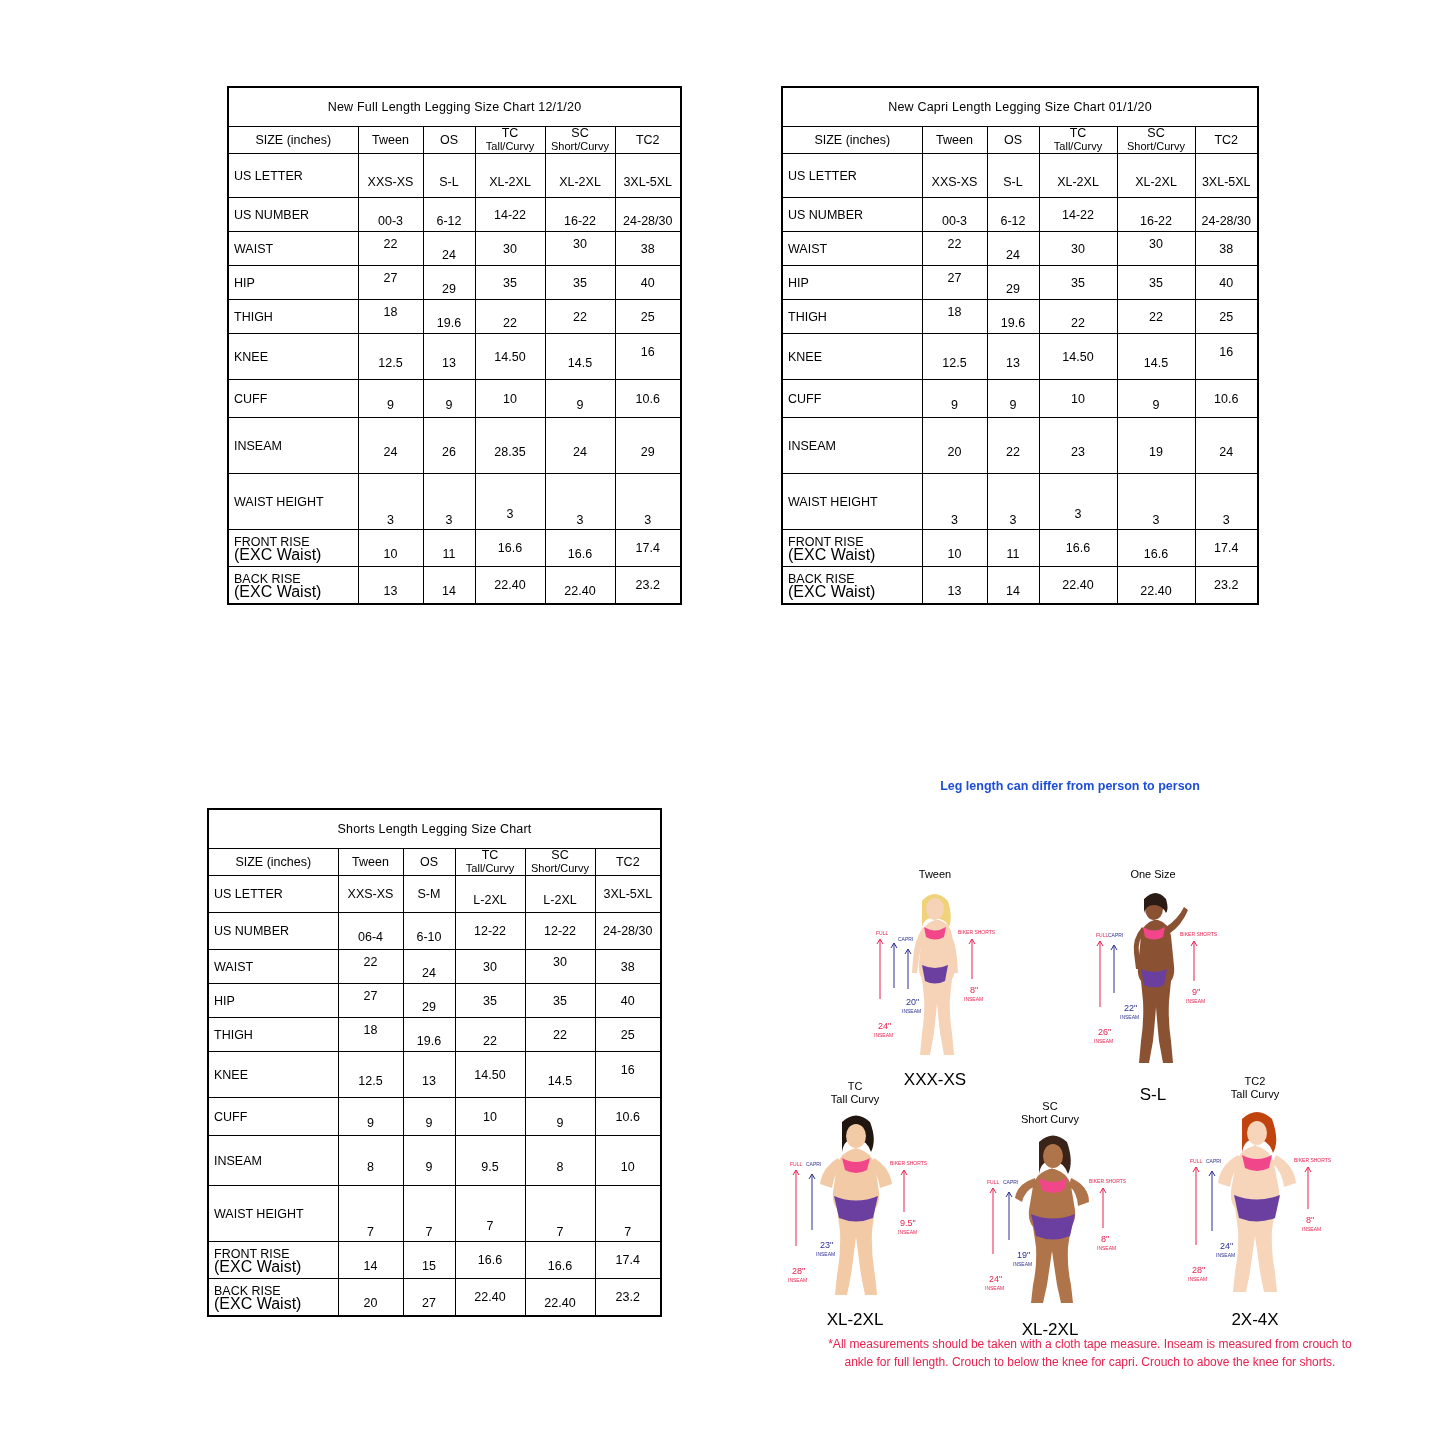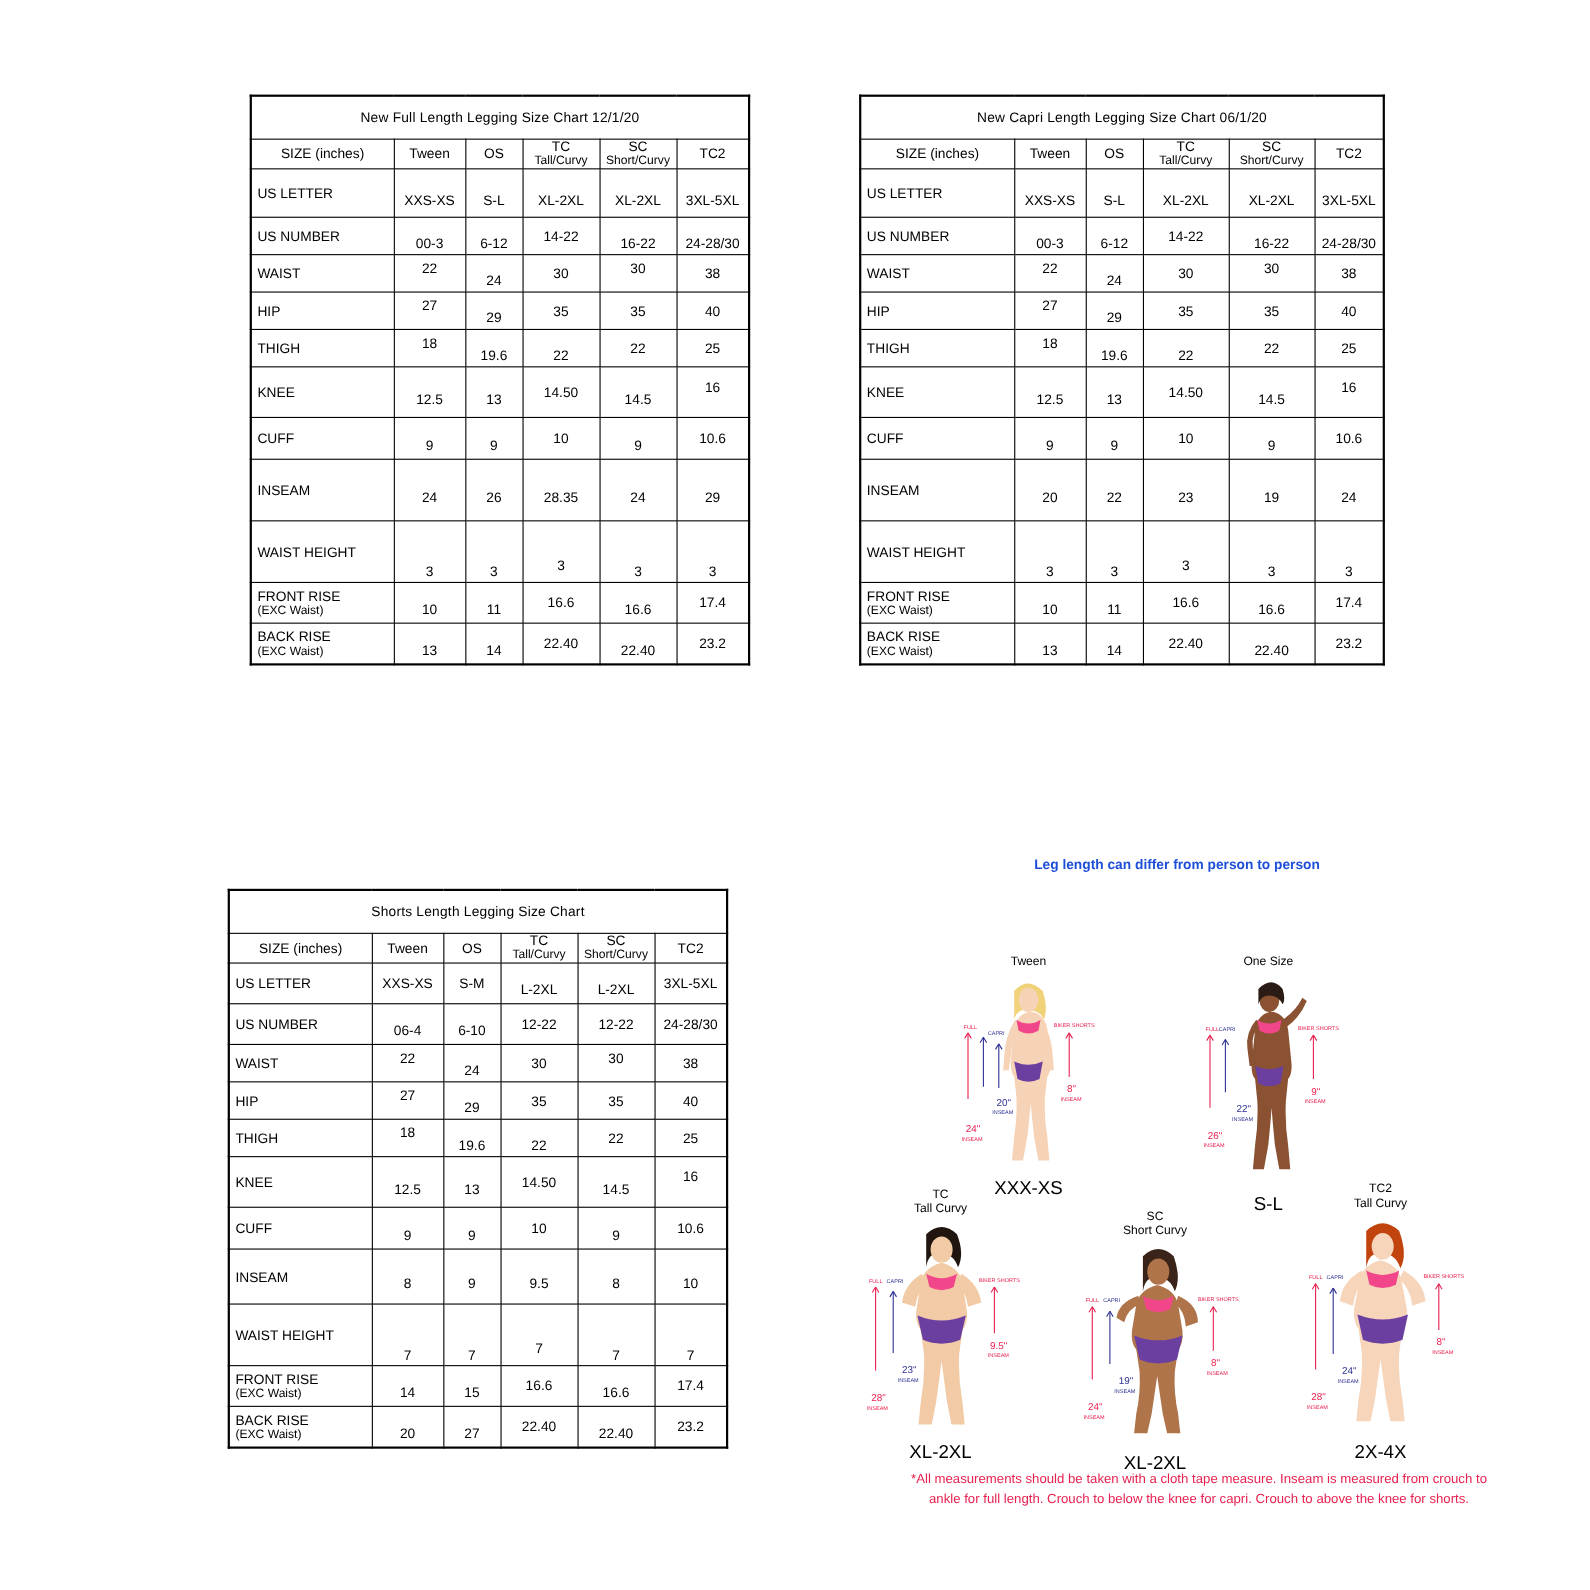--- a/index.html
+++ b/index.html
@@ -31,21 +31,21 @@
     text-align:center;
     font-size:18px;
     height:38px;
     letter-spacing:.2px;
   }
   .rowlabel{
     text-align:left;
     padding-left:12px;
     font-size:12.5px;
   }
-  .rowlabel .sub{display:block;font-size:11px;line-height:12px;}
+  .rowlabel .sub{display:block;font-size:16px;line-height:12px;}
   .cellv{text-align:center;}
   .hdr-cell{text-align:center;line-height:13px;font-size:12px;}
   .hdr-cell .small{display:block;font-size:11px;}
 
   
   .lowered{position:relative;top:6px;}
   .raised{position:relative;top:-5px;}
 
   
   .legend-title{
@@ -210,21 +210,21 @@
     <colgroup>
         <col style="width:140px">
         <col style="width:65px">
         <col style="width:52px">
         <col style="width:78px">
         <col style="width:78px">
         <col style="width:63px">
       </colgroup>
     <tbody>
         <tr>
-      <td class="tbl-title" colspan="6">New Capri Length Legging Size Chart 06/1/20</td>
+      <td class="tbl-title" colspan="6">New Capri Length Legging Size Chart 01/1/20</td>
     </tr>
     <tr>
       <td class="hdr-cell">SIZE (inches)</td>
       <td class="hdr-cell">Tween</td>
       <td class="hdr-cell">OS</td>
       <td class="hdr-cell">
         <span>TC</span>
         <span class="small">Tall/Curvy</span>
       </td>
       <td class="hdr-cell">

